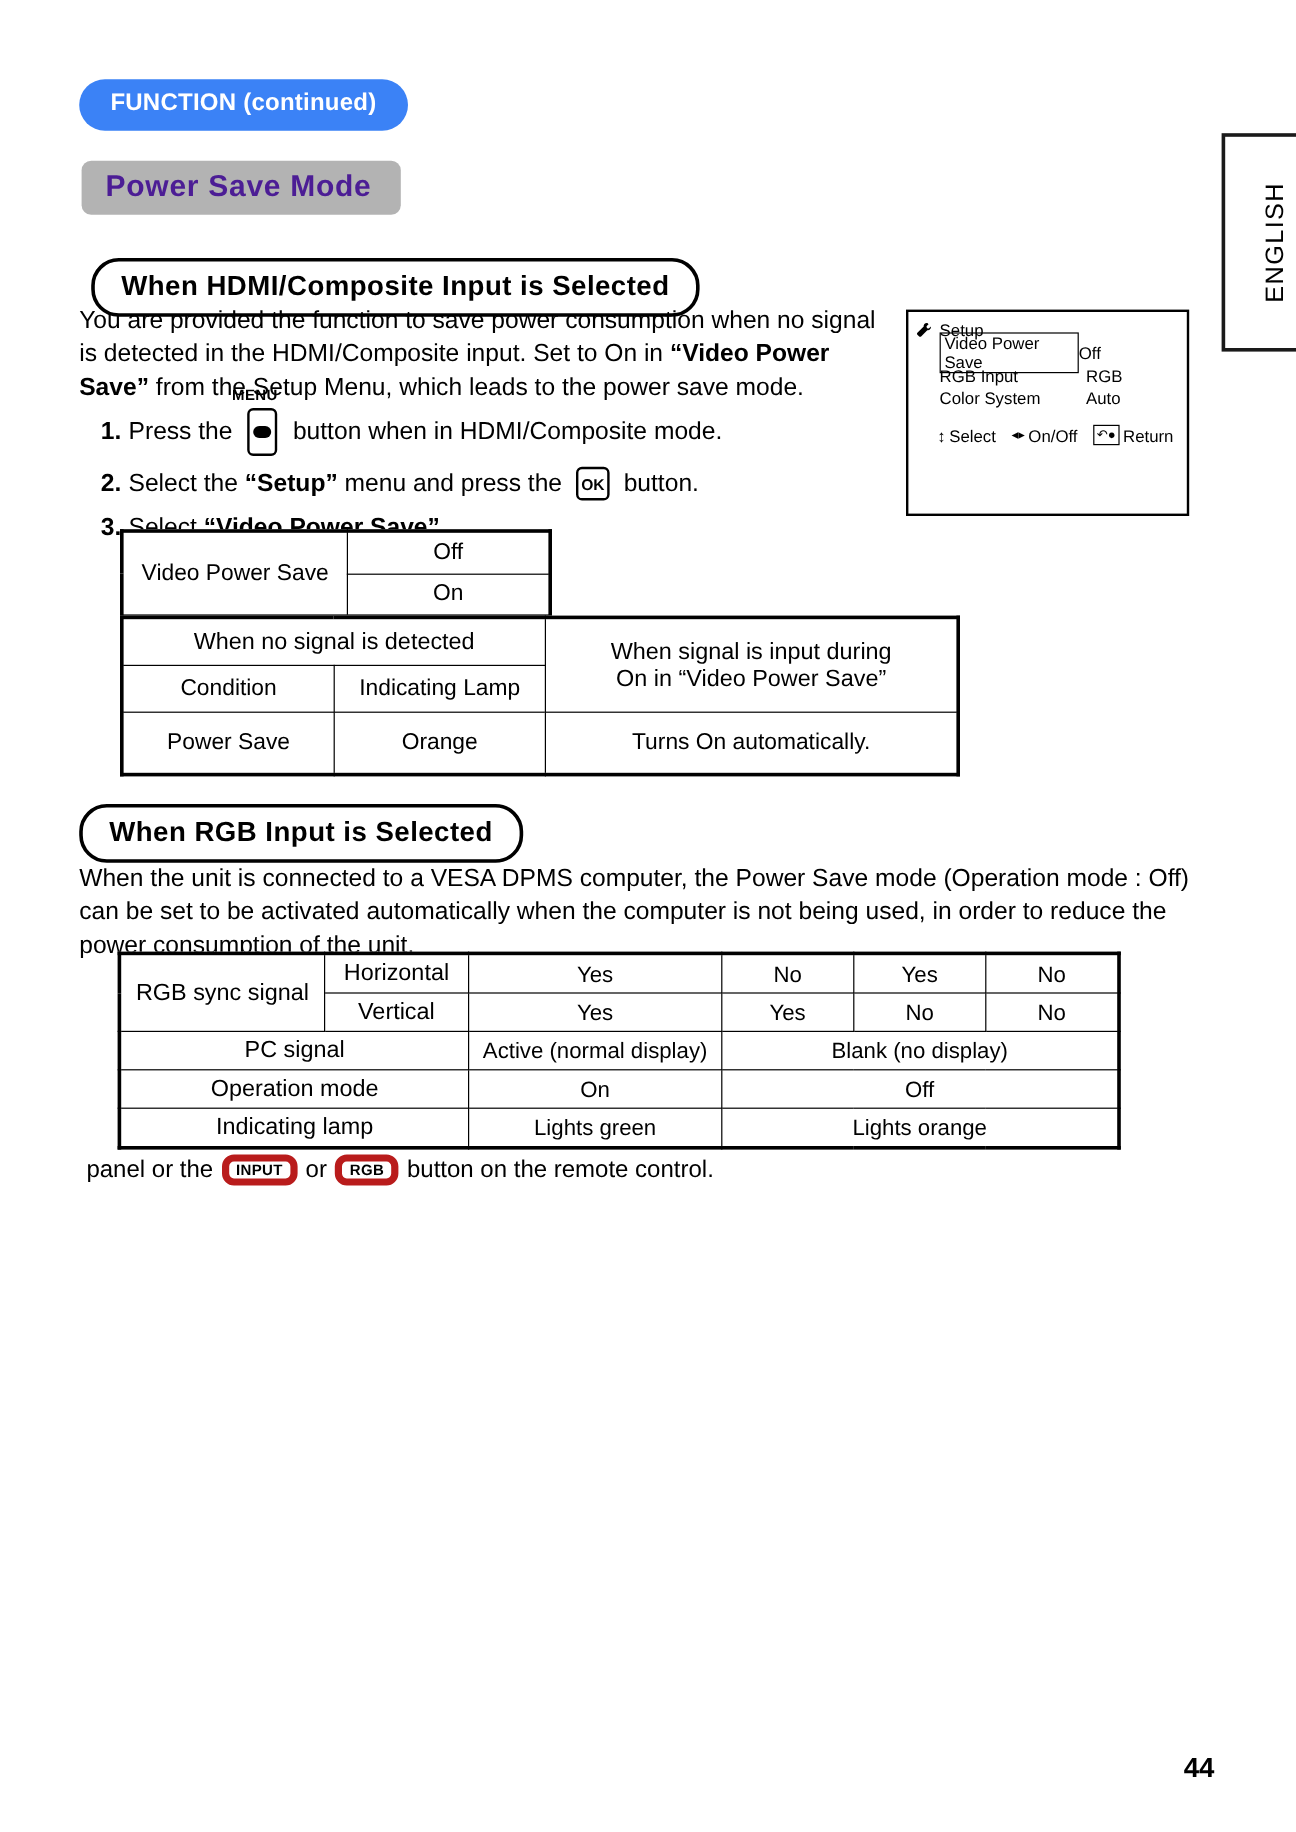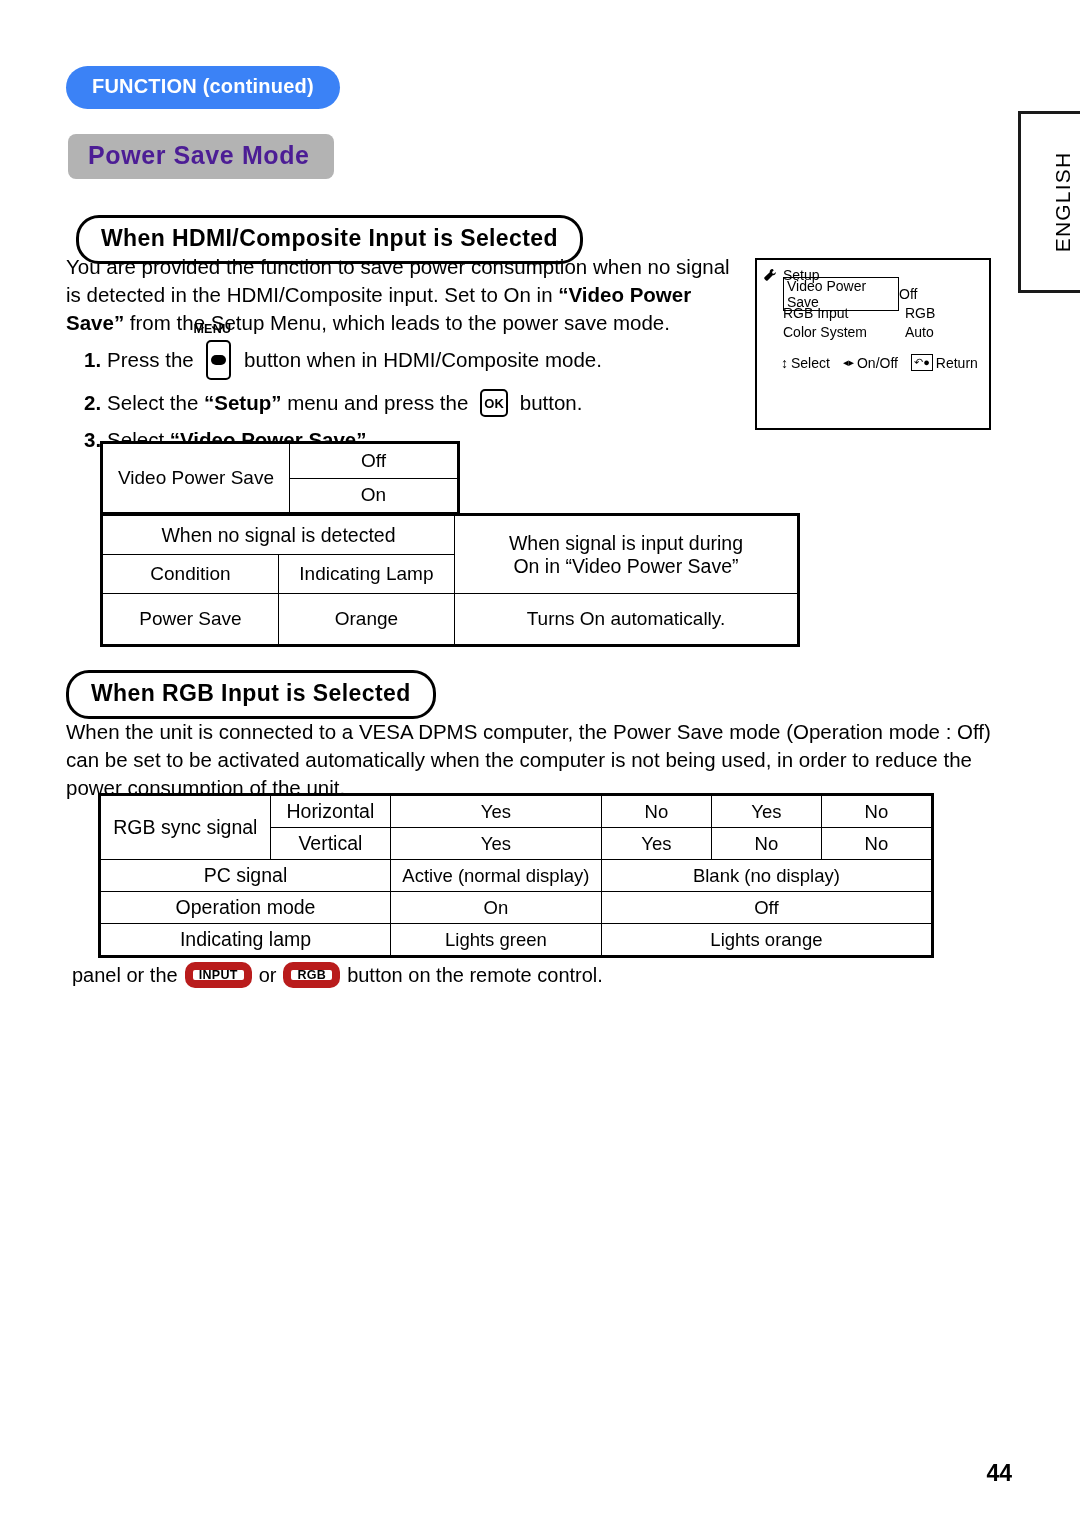--- a/index.html
+++ b/index.html
@@ -248,21 +248,21 @@
     align-items: center;
     margin-left: 12px;
     margin-top: 2px;
   }
   .pill-key {
     display: inline-flex;
     align-items: center;
     justify-content: center;
     height: 26px;
     min-width: 46px;
-    border: 8px solid #b91c1c;
+    border: 6px solid #b91c1c;
     border-radius: 10px;
     font-size: 12.5px;
     font-weight: bold;
     margin: 0 7px;
     padding: 0 6px;
     background: #fff;
     box-sizing: border-box;
     letter-spacing: 0.3px;
   }
 

